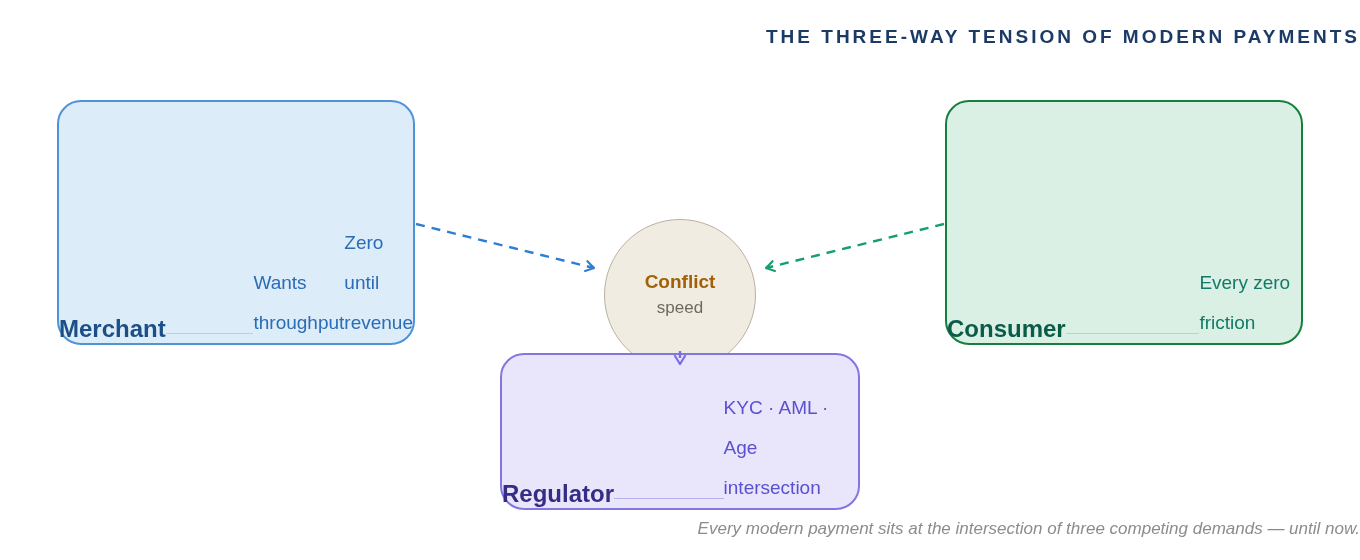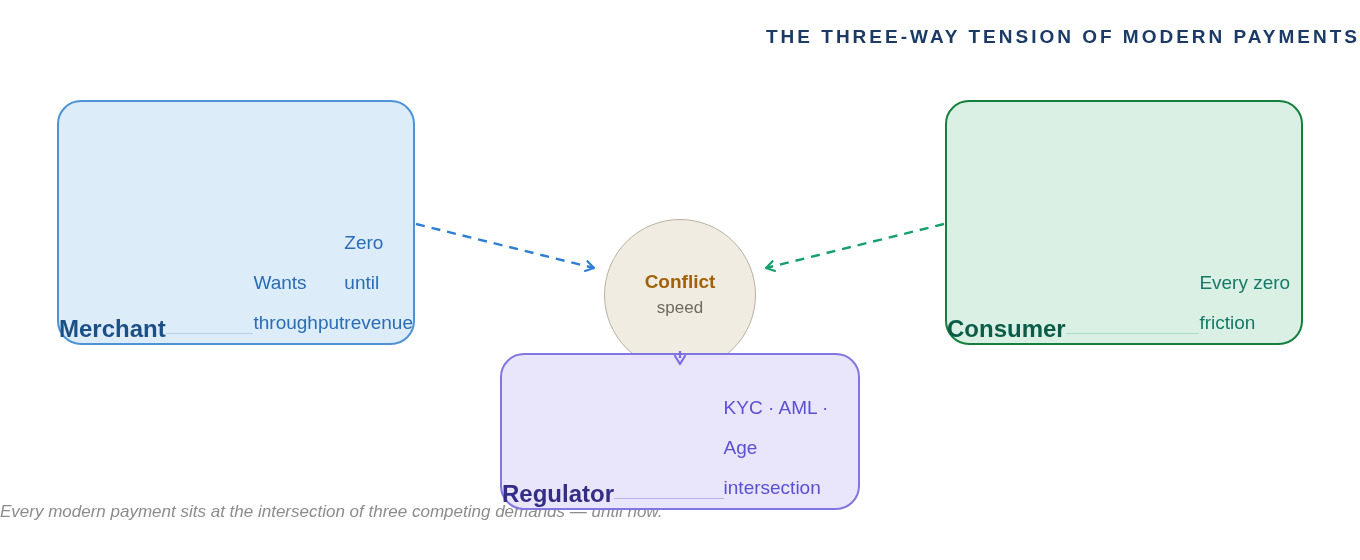--- a/index.html
+++ b/index.html
@@ -106,23 +106,23 @@
   .arrows {
     position: absolute;
     left: 0;
     top: 0;
     z-index: 3;
     pointer-events: none;
   }
   .caption {
     position: absolute;
     left: 0;
-    top: 502px;
+    top: 519px;
     width: 1360px;
-    text-align: left;
+    text-align: right;
     font-size: 17px;
     font-style: italic;
     color: #8c8c8c;
   }
 </style>
 </head>
 <body>
 
 <div class="canvas">
 

